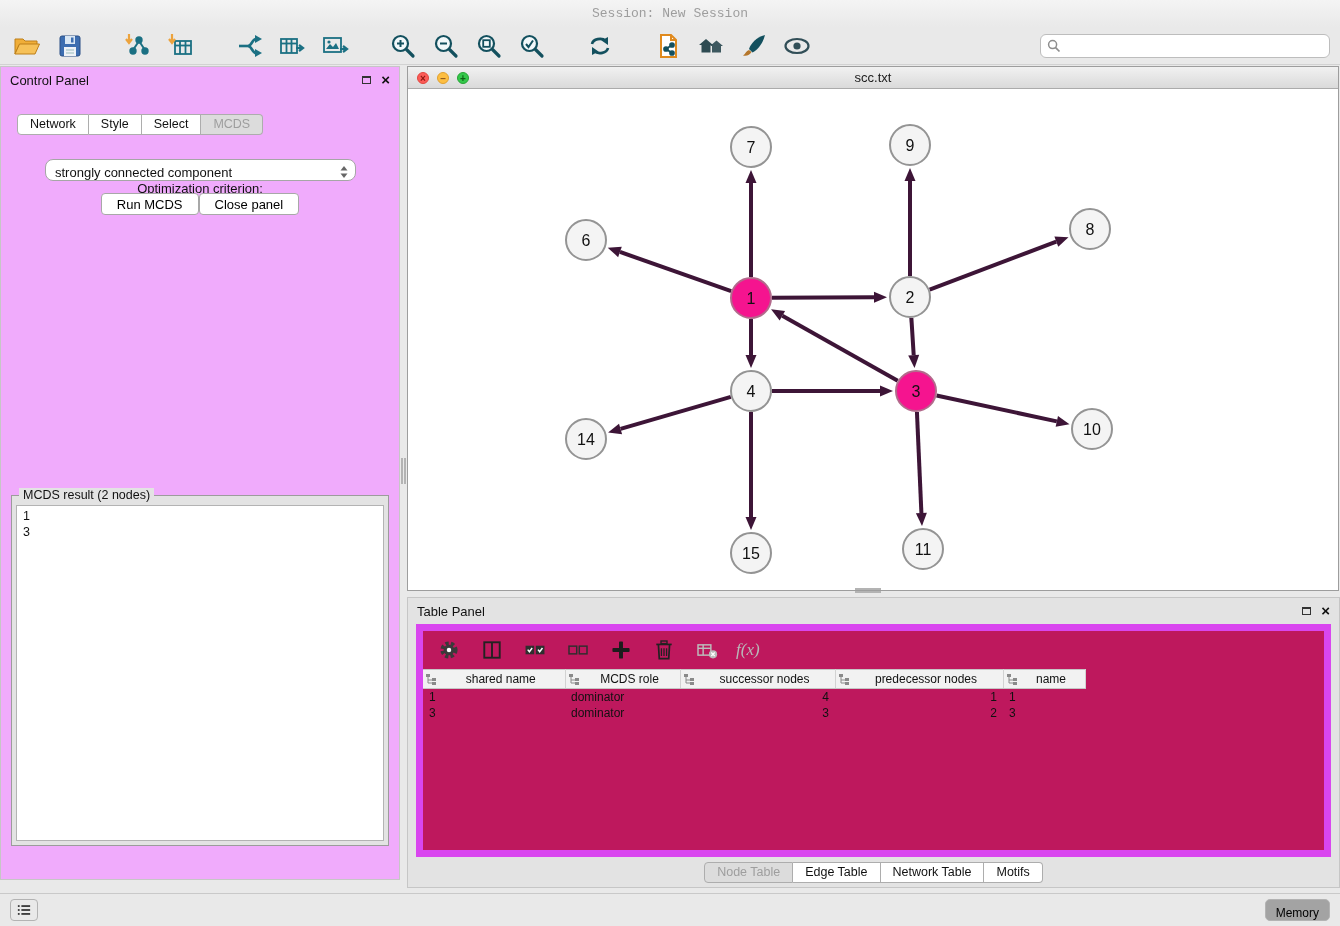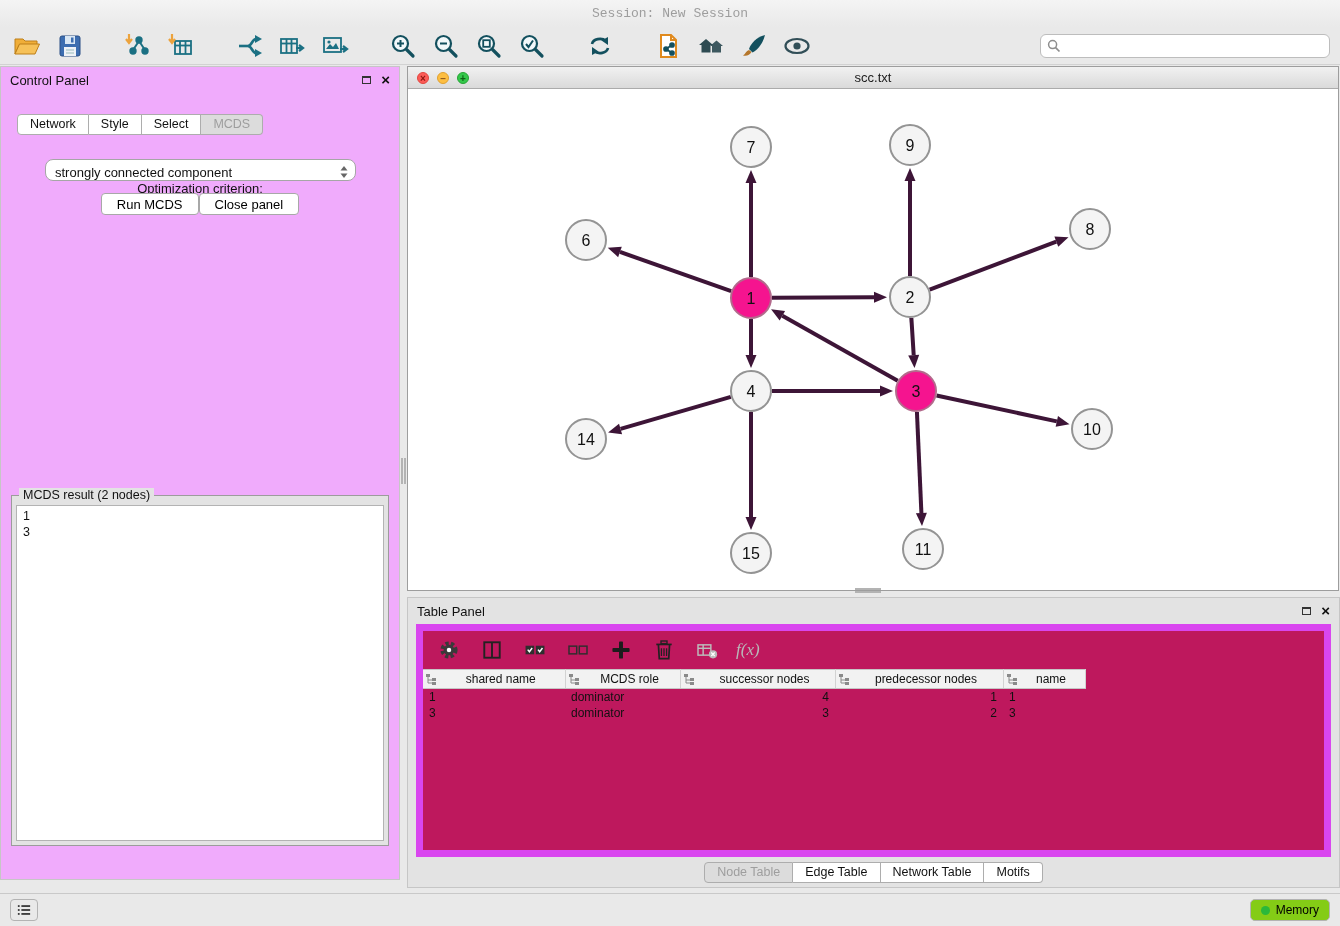--- a/index.html
+++ b/index.html
@@ -100,22 +100,22 @@
   table.nodetable td { font-size:12px; height:16px; padding:0 6px; white-space:nowrap; }
   td.num { text-align:right; padding-right:13px; }
   .tp-tabs { position:absolute; bottom:4px; left:0; right:0; display:flex; justify-content:center; }
   
   .status-bar {
     position:absolute; left:0; top:893px; width:100%; height:33px;
     background:#e9e9e9; border-top:1px solid #c9c9c9; display:flex; align-items:center; padding:0 10px;
   }
   .list-btn { width:28px; height:22px; border:1px solid #b3b3b3; border-radius:4px; background:#e9e9e9; display:flex; align-items:center; justify-content:center; }
   .memory-btn {
-    margin-left:auto; height:22px; border:1px solid #b3b3b3; border-radius:5px; background:#84cc16;
-    display:flex; align-items:center; gap:6px; padding:0 10px; font-size:12px; font-family:inherit;
+    margin-left:auto; height:22px; border:1px solid #b3b3b3; border-radius:5px; background:#a3a3a3;
+    display:flex; align-items:center; gap:6px; padding:0 10px; font-size:12px; font-family:inherit;flex-direction:column;
   }
   .memdot { width:9px; height:9px; border-radius:50%; background:#2bb83a; display:inline-block; }
   
   .grip-v { position:absolute; left:401px; top:458px; width:5px; height:26px; display:flex; gap:1px; }
   .grip-v div { width:2px; height:100%; background:#b3b3b3; }
   .grip-h { position:absolute; left:855px; top:588px; width:26px; height:5px; display:flex; flex-direction:column; gap:1px; }
   .grip-h div { height:2px; width:100%; background:#b3b3b3; }
 </style>
 </head>
 <body>

